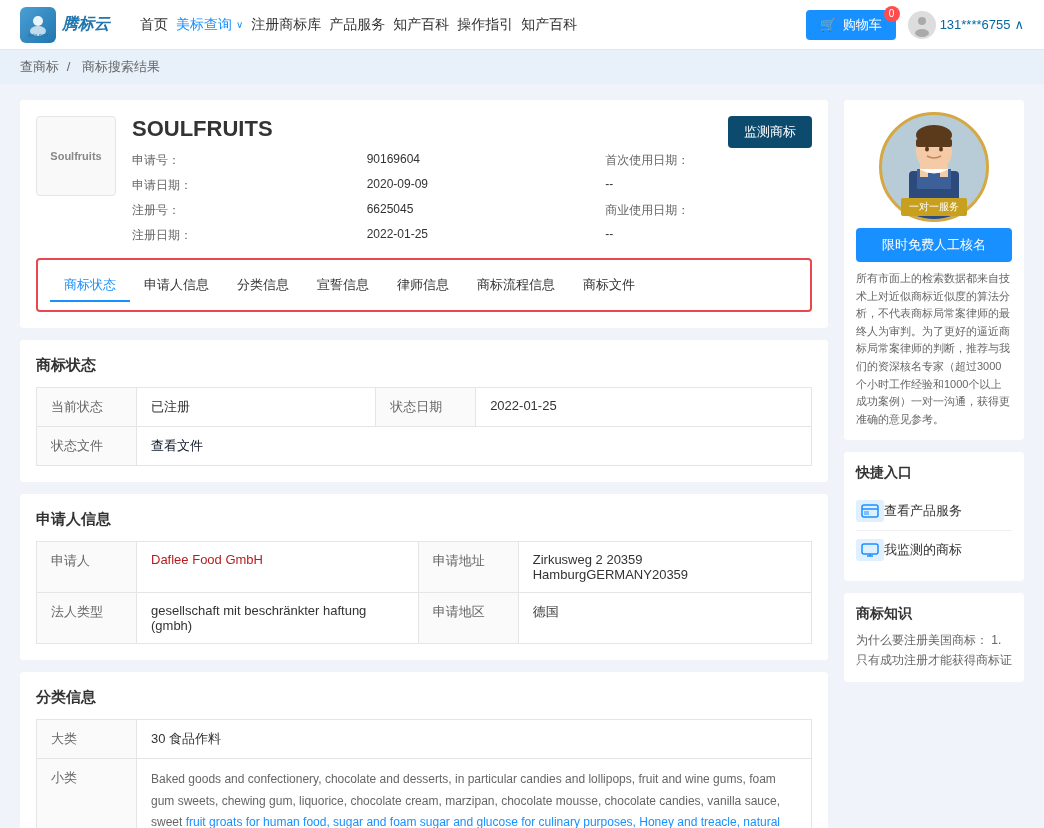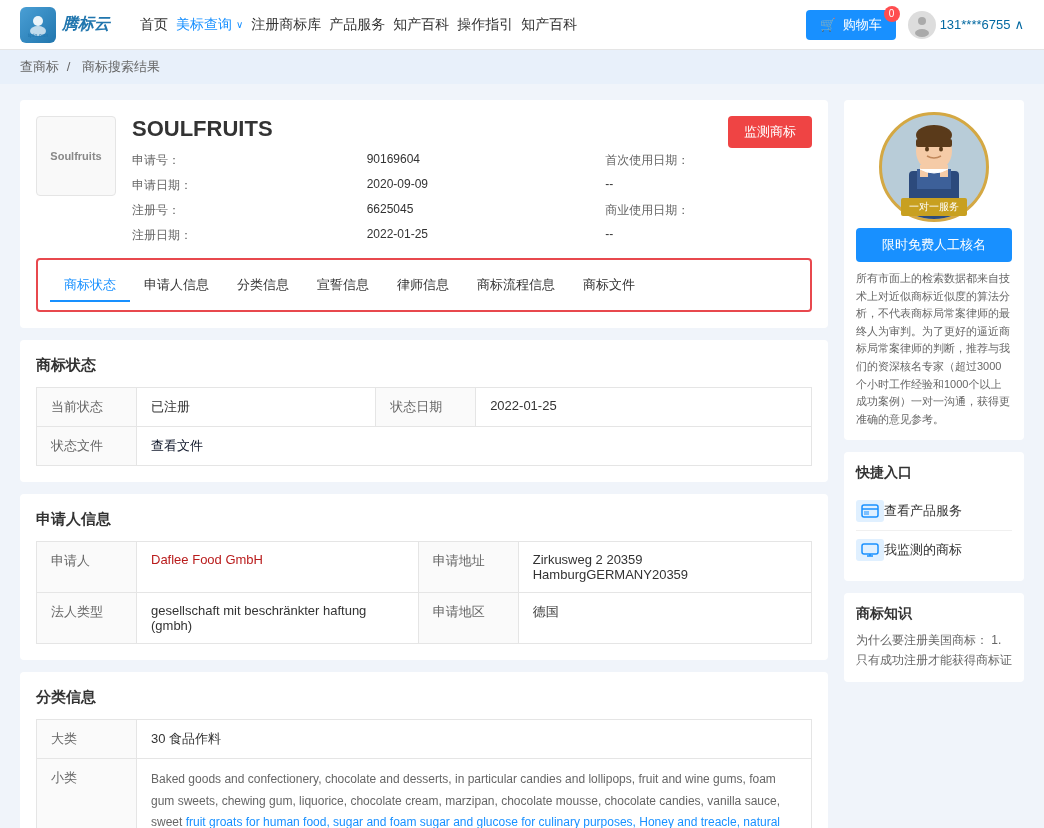--- a/index.html
+++ b/index.html
@@ -30,21 +30,21 @@
 
     
     .trademark-card { background: #fff; border-radius: 4px; padding: 16px; margin-bottom: 12px; position: relative; }
     .trademark-header { display: flex; align-items: flex-start; gap: 16px; margin-bottom: 12px; }
     .trademark-logo { width: 80px; height: 80px; border: 1px solid #e5e5e5; border-radius: 4px; display: flex; align-items: center; justify-content: center; font-size: 10px; color: #666; background: #f9f9f9; flex-shrink: 0; }
     .trademark-title-area { flex: 1; }
     .trademark-title { font-size: 22px; font-weight: bold; color: #333; margin-bottom: 8px; }
     .trademark-meta { display: grid; grid-template-columns: 1fr 1fr 1fr; gap: 4px 0; font-size: 12px; }
     .meta-label { color: #666; padding: 2px 0; }
     .meta-value { color: #333; padding: 2px 8px; }
-    .monitor-btn { position: absolute; top: 16px; right: 16px; background: #ef4444; color: white; border: none; padding: 7px 16px; border-radius: 4px; cursor: pointer; font-size: 13px; }
+    .monitor-btn { position: absolute; top: 16px; right: 16px; background: #0c4a6e; color: white; border: none; padding: 7px 16px; border-radius: 4px; cursor: pointer; font-size: 13px; }
 
     
     .tabs-box { border: 2px solid #e8484e; border-radius: 4px; padding: 10px 12px; margin-bottom: 0; }
     .tabs { display: flex; gap: 0; }
     .tab-item { padding: 6px 14px; font-size: 13px; cursor: pointer; color: #333; position: relative; }
     .tab-item.active { color: #1890ff; }
     .tab-item.active::after { content: ''; position: absolute; bottom: -2px; left: 0; right: 0; height: 2px; background: #1890ff; }
 
     
     .section { background: #fff; border-radius: 4px; padding: 16px; margin-bottom: 12px; }

